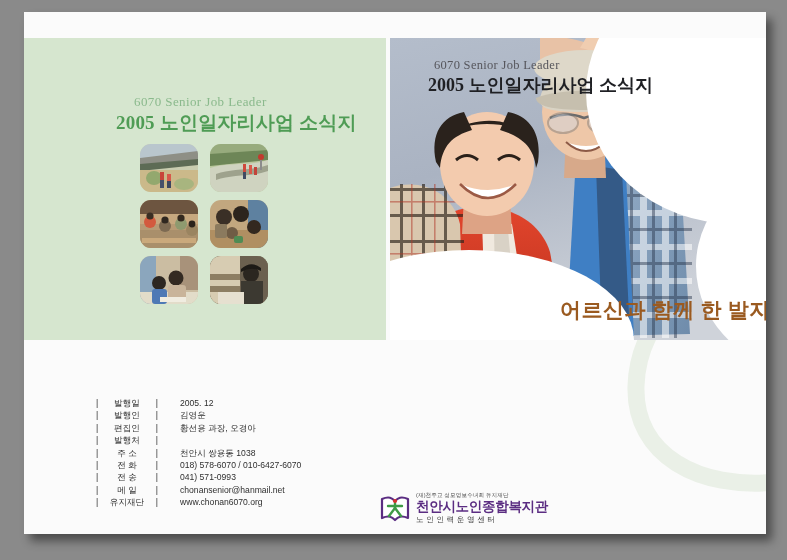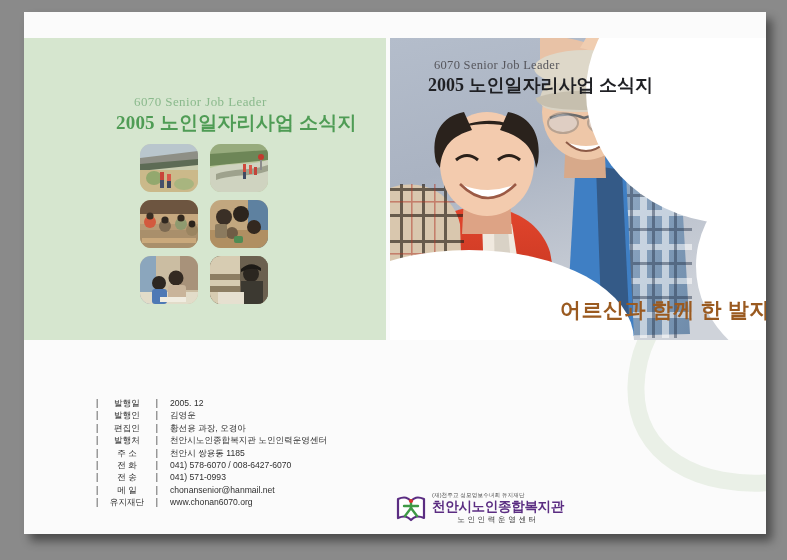--- a/index.html
+++ b/index.html
@@ -72,28 +72,28 @@
   #bottom-area{position:absolute;left:0;top:328px;width:742px;height:194px;background:#fbfbfb;overflow:hidden;}
   
   #colophon{position:absolute;left:72px;top:58px;}
   .colo-row{display:flex;align-items:baseline;height:12.4px;}
   .colo-key{
     width:62px;font-size:8.6px;color:#2f2f2f;white-space:nowrap;
     display:flex;justify-content:space-between;
   }
   .colo-key .bar{color:#2f2f2f;}
   .colo-key .kt{letter-spacing:0px;}
-  .colo-val{font-size:8.6px;color:#2f2f2f;white-space:nowrap;margin-left:12px;}
-  
-  #logo-block{position:absolute;left:372px;top:152px;display:flex;align-items:center;}
+  .colo-val{font-size:8.6px;color:#2f2f2f;white-space:nowrap;margin-left:22px;}
+  
+  #logo-block{position:absolute;left:356px;top:152px;display:flex;align-items:center;}
   #logo-mark{width:30px;height:28px;margin-right:6px;flex:0 0 auto;}
   #logo-text{display:flex;flex-direction:column;justify-content:center;}
   #logo-small{font-size:5.6px;color:#4a4a4a;white-space:nowrap;letter-spacing:.1px;}
   #logo-main{font-size:13.5px;font-weight:bold;color:#5b2d82;white-space:nowrap;letter-spacing:-.3px;line-height:1.1;}
-  #logo-sub{font-size:7.6px;color:#3a3a3a;white-space:nowrap;letter-spacing:2.6px;text-align:center;}
+  #logo-sub{font-size:7.6px;color:#3a3a3a;white-space:nowrap;letter-spacing:2.6px;}
 </style>
 </head>
 <body>
 
 <div id="page-sheet">
 
   <div id="green-panel">
 
     <div id="back-eyebrow">6070 Senior Job Leader</div>
     <div id="back-title">2005 노인일자리사업 소식지</div>
@@ -339,37 +339,36 @@
             <span class="bar">|</span>
           </span>
         <span class="colo-val">황선용 과장, 오경아</span>
       </div>
       <div class="colo-row">
         <span class="colo-key">
             <span class="bar">|</span>
             <span class="kt">발행처</span>
             <span class="bar">|</span>
           </span>
-        <span class="colo-val">천안시노인종합복지관 노인인력운영센터</span>
       </div>
       <div class="colo-row">
         <span class="colo-key">
             <span class="bar">|</span>
             <span class="kt">주  소</span>
             <span class="bar">|</span>
           </span>
-        <span class="colo-val">천안시 쌍용동 1185</span>
+        <span class="colo-val">천안시 쌍용동 1038</span>
       </div>
       <div class="colo-row">
         <span class="colo-key">
             <span class="bar">|</span>
             <span class="kt">전  화</span>
             <span class="bar">|</span>
           </span>
-        <span class="colo-val">041) 578-6070 / 008-6427-6070</span>
+        <span class="colo-val">018) 578-6070 / 010-6427-6070</span>
       </div>
       <div class="colo-row">
         <span class="colo-key">
             <span class="bar">|</span>
             <span class="kt">전  송</span>
             <span class="bar">|</span>
           </span>
         <span class="colo-val">041) 571-0993</span>
       </div>
       <div class="colo-row">

